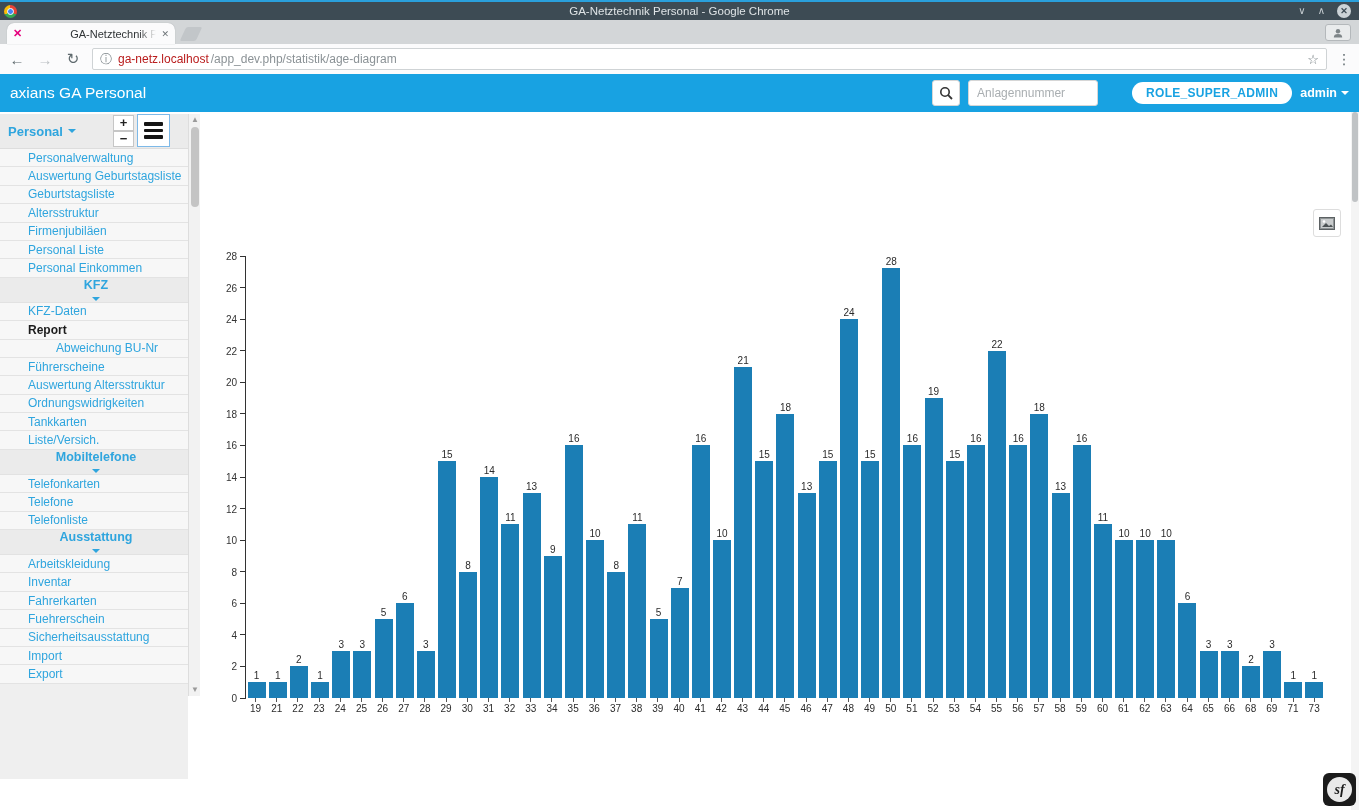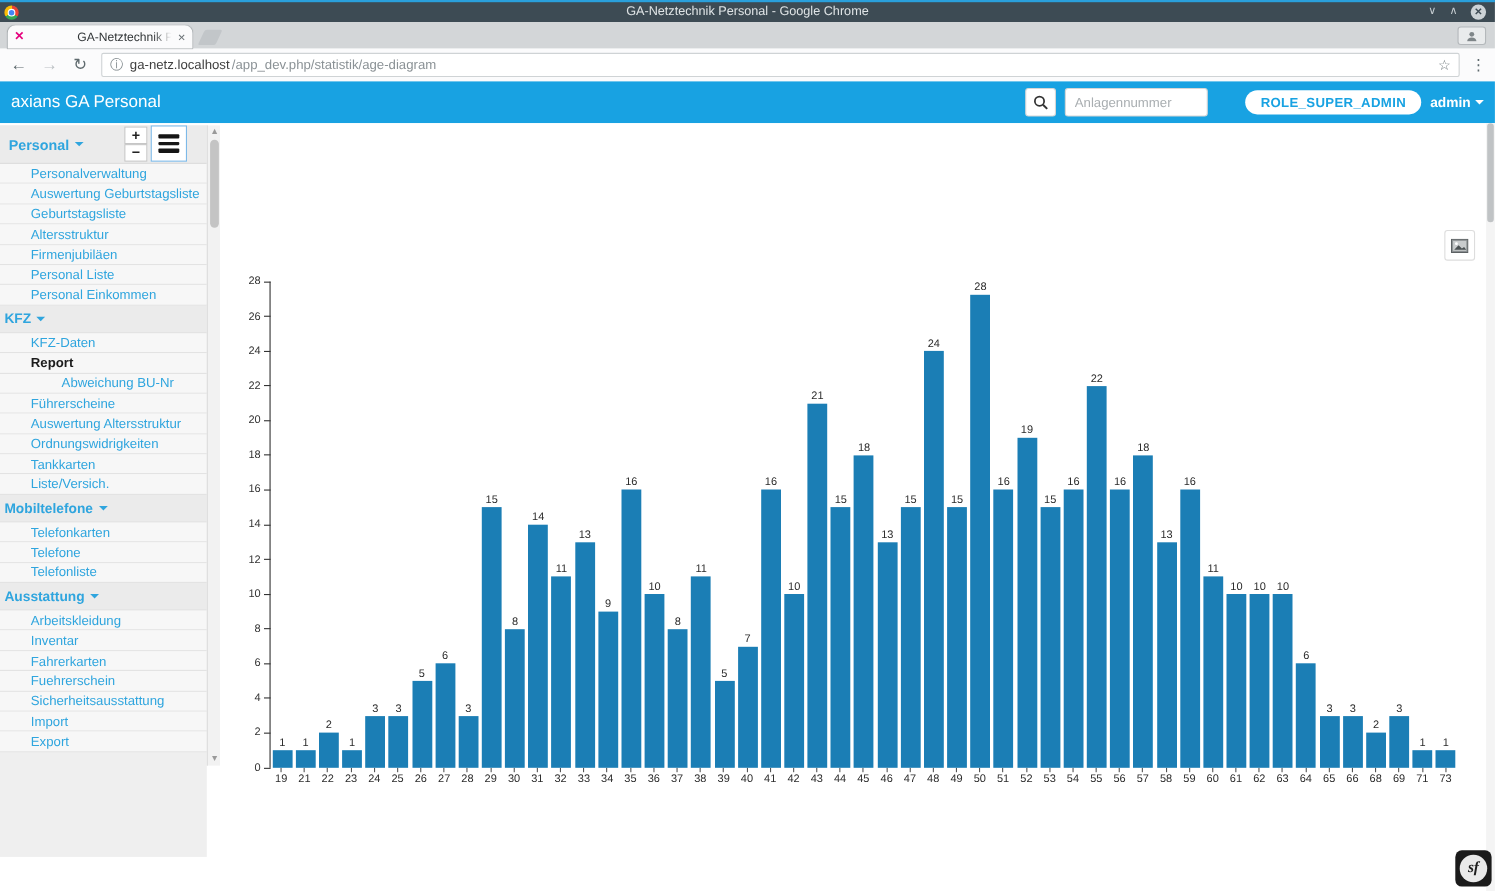--- a/index.html
+++ b/index.html
@@ -36,21 +36,21 @@
     display:flex; align-items:center; justify-content:center; }
 
   
   .toolbar { height:30px; background:#fbfbfc; display:flex; align-items:center;
     padding:0 8px; gap:10px; }
   .nav-ic { font-size:15px; color:#5f6a6e; width:18px; text-align:center; }
   .nav-ic.disabled { color:#bcc1c4; }
   .urlbox { flex:1; height:22px; background:#fff; border:1px solid #cfd3d5; border-radius:2px;
     display:flex; align-items:center; padding:0 7px; gap:6px; }
   .info-ic { color:#80898d; font-size:12px; }
-  .url-host { font-size:12px; color:#404040; }
+  .url-host { font-size:12px; color:#b91c1c; }
   .url-path { font-size:12px; color:#8b9296; }
   .star-ic { margin-left:auto; font-size:13px; color:#6e787c; }
   .dots-ic { font-size:14px; color:#5f6a6e; letter-spacing:0; }
 
   
   .appheader { height:38px; background:#18a2e2; display:flex; align-items:center; padding:0 10px; }
   .brand { color:#fff; font-size:15.5px; }
   .hdr-right { margin-left:auto; display:flex; align-items:center; gap:8px; }
   .search-btn { width:28px; height:26px; background:#fff; border:1px solid #d6d6d6; border-radius:3px;
     display:flex; align-items:center; justify-content:center; }
@@ -73,21 +73,21 @@
   .sb-top-label { color:#2fa5de; font-weight:bold; font-size:13px; padding-left:8px;
     display:flex; align-items:center; gap:5px; }
   .zoom-stack { position:absolute; right:54px; top:1px; display:flex; flex-direction:column; }
   .zoom-btn { width:21px; height:16px; background:#fff; border:1px solid #c6c6c6; font-size:13px;
     font-weight:bold; line-height:13px; text-align:center; color:#222; }
   .hamburger { position:absolute; right:18px; top:0; width:33px; height:33px; background:#fff;
     border:1px solid #7db9e8; display:flex; flex-direction:column; justify-content:center;
     align-items:center; gap:3px; }
   .hamburger .bar { width:19px; height:3.5px; background:#151515; border-radius:1px; }
   .sb-section { height:25px; background:#ebebeb; color:#2fa5de; font-weight:bold; font-size:12.5px;
-    display:flex; align-items:center; gap:5px; padding-left:4px; border-bottom:1px solid #e2e2e2; }
+    display:flex; align-items:center; gap:5px; padding-left:4px; border-bottom:1px solid #e2e2e2;flex-direction:column; }
   .sb-item { height:18.4px; display:flex; align-items:center; padding-left:28px;
     font-size:12px; color:#2fa5de; border-bottom:1px solid #e3e3e3; background:#f7f7f7; }
   .sb-item.indent2 { padding-left:56px; }
   .sb-item.current { color:#1c1c1c; font-weight:bold; }
   .sb-scroll { position:absolute; left:188px; top:2px; width:12px; height:582px; background:#f2f2f2;
     border-left:1px solid #ddd; }
   .sb-scroll .arr { position:absolute; left:0; width:12px; height:12px; color:#9a9a9a; font-size:8px;
     text-align:center; line-height:12px; }
   .sb-scroll .thumb { position:absolute; left:2px; top:13px; width:8px; height:80px;
     background:#c4c4c4; border-radius:4px; }

